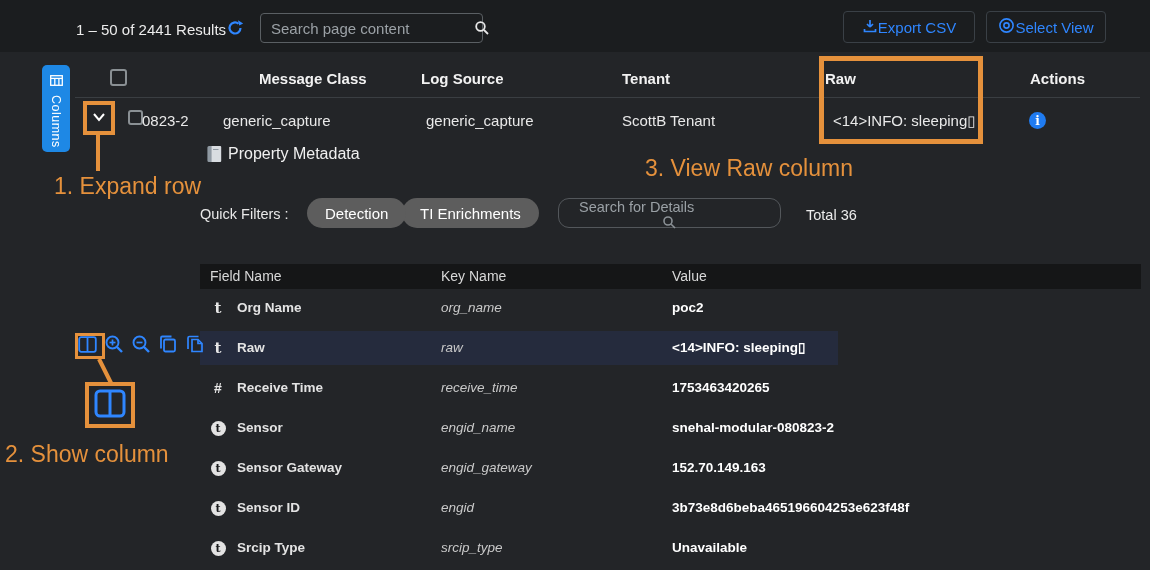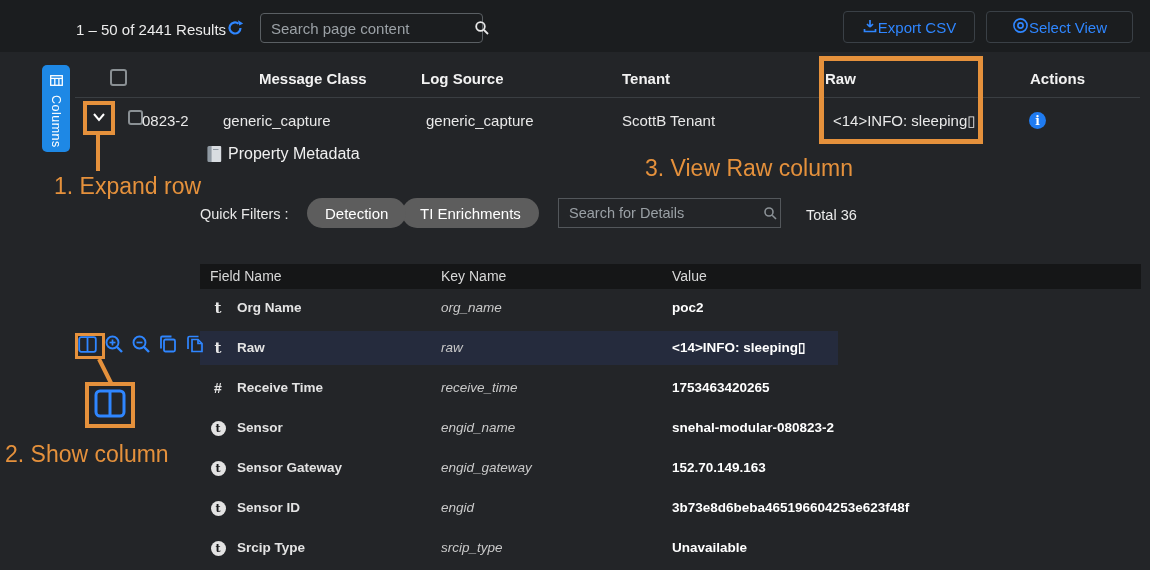--- a/index.html
+++ b/index.html
@@ -9,42 +9,42 @@
   
   .topbar{position:absolute;left:0;top:0;width:1150px;height:52px;background:#1b1d1f;}
   .results{position:absolute;left:76px;top:21px;font-size:15px;color:#ececec;}
   .refresh{position:absolute;left:226px;top:19px;width:18px;height:18px;cursor:pointer;}
   .searchbox{position:absolute;left:260px;top:13px;width:221px;height:28px;border:1px solid #5a5f63;border-radius:4px;background:#1b1d1f;display:flex;align-items:center;}
   .searchbox input{flex:1;background:transparent;border:none;outline:none;color:#e8e8e8;font-size:15px;padding:0 4px 0 10px;font-family:"Liberation Sans",sans-serif;}
   .searchbox input::placeholder{color:#9ba1a6;}
   .sb-icon{width:24px;display:flex;justify-content:center;}
   .topbtn{position:absolute;top:11px;height:32px;border:1px solid #3a4046;border-radius:4px;background:transparent;color:#2f86ff;font-size:15px;display:flex;align-items:center;justify-content:center;gap:0;cursor:pointer;font-family:"Liberation Sans",sans-serif;}
   .btn-export{left:843px;width:132px;}
-  .btn-view{left:986px;width:147px;}
+  .btn-view{left:986px;width:120px;}
 
   
   .colbtn{position:absolute;left:42px;top:65px;width:28px;height:87px;background:#1e88e5;border-radius:5px;display:flex;flex-direction:column;align-items:center;padding-top:7px;box-sizing:border-box;cursor:pointer;}
   .colbtn .vtxt{writing-mode:vertical-rl;color:#fff;font-size:12.5px;margin-top:5px;letter-spacing:.5px;}
 
   
   .chk{position:absolute;box-sizing:border-box;border:2px solid #8a9094;border-radius:3px;background:transparent;cursor:pointer;}
   .hdr{position:absolute;top:70px;font-size:15px;font-weight:bold;color:#f2f2f2;}
   .hdr-divider{position:absolute;left:75px;top:97px;width:1065px;height:1px;background:#3a3e42;}
   .cell{position:absolute;top:112px;font-size:15px;color:#e9e9e9;}
   .chev{position:absolute;left:89px;top:109px;width:20px;height:16px;cursor:pointer;}
   .info-icon{position:absolute;left:1029px;top:112px;width:17px;height:17px;border-radius:50%;background:#1f7bf0;color:#fff;font-family:"DejaVu Serif",serif;font-weight:bold;font-size:12px;display:flex;align-items:center;justify-content:center;cursor:pointer;}
 
   
   .pm-title{position:absolute;left:228px;top:145px;font-size:16px;color:#f0f0f0;}
   .book{position:absolute;left:205px;top:145px;}
   .qf-label{position:absolute;left:200px;top:206px;font-size:14.5px;color:#e8e8e8;}
   .pill{position:absolute;top:198px;height:30px;border-radius:15px;background:#5d5d5d;border:none;color:#fff;font-size:15px;padding:0 18px;cursor:pointer;font-family:"Liberation Sans",sans-serif;}
   .pill1{left:307px;}
   .pill2{left:402px;}
-  .searchbox2{position:absolute;left:558px;top:198px;width:221px;height:28px;border:1px solid #53575b;border-radius:0;background:transparent;display:flex;align-items:center;}
+  .searchbox2{position:absolute;left:558px;top:198px;width:221px;height:28px;border:1px solid #53575b;border-radius:11px;background:transparent;display:flex;align-items:center;flex-direction:column;}
   .searchbox2 input{flex:1;background:transparent;border:none;outline:none;color:#e8e8e8;font-size:14.5px;padding:0 4px 0 10px;font-family:"Liberation Sans",sans-serif;}
   .searchbox2 input::placeholder{color:#9aa0a5;}
   .total{position:absolute;left:806px;top:207px;font-size:14.5px;color:#ececec;}
 
   
   .dt-head{position:absolute;left:200px;top:264px;width:941px;height:25px;background:#151617;}
   .dt-h{position:absolute;top:4px;font-size:14px;color:#d8d8d8;}
   .drow{position:absolute;left:200px;width:941px;height:40px;cursor:pointer;}
   .hl-band{position:absolute;left:0;top:3px;width:638px;height:34px;background:#252b3d;display:none;}
   .drow.hl .hl-band{display:block;}

